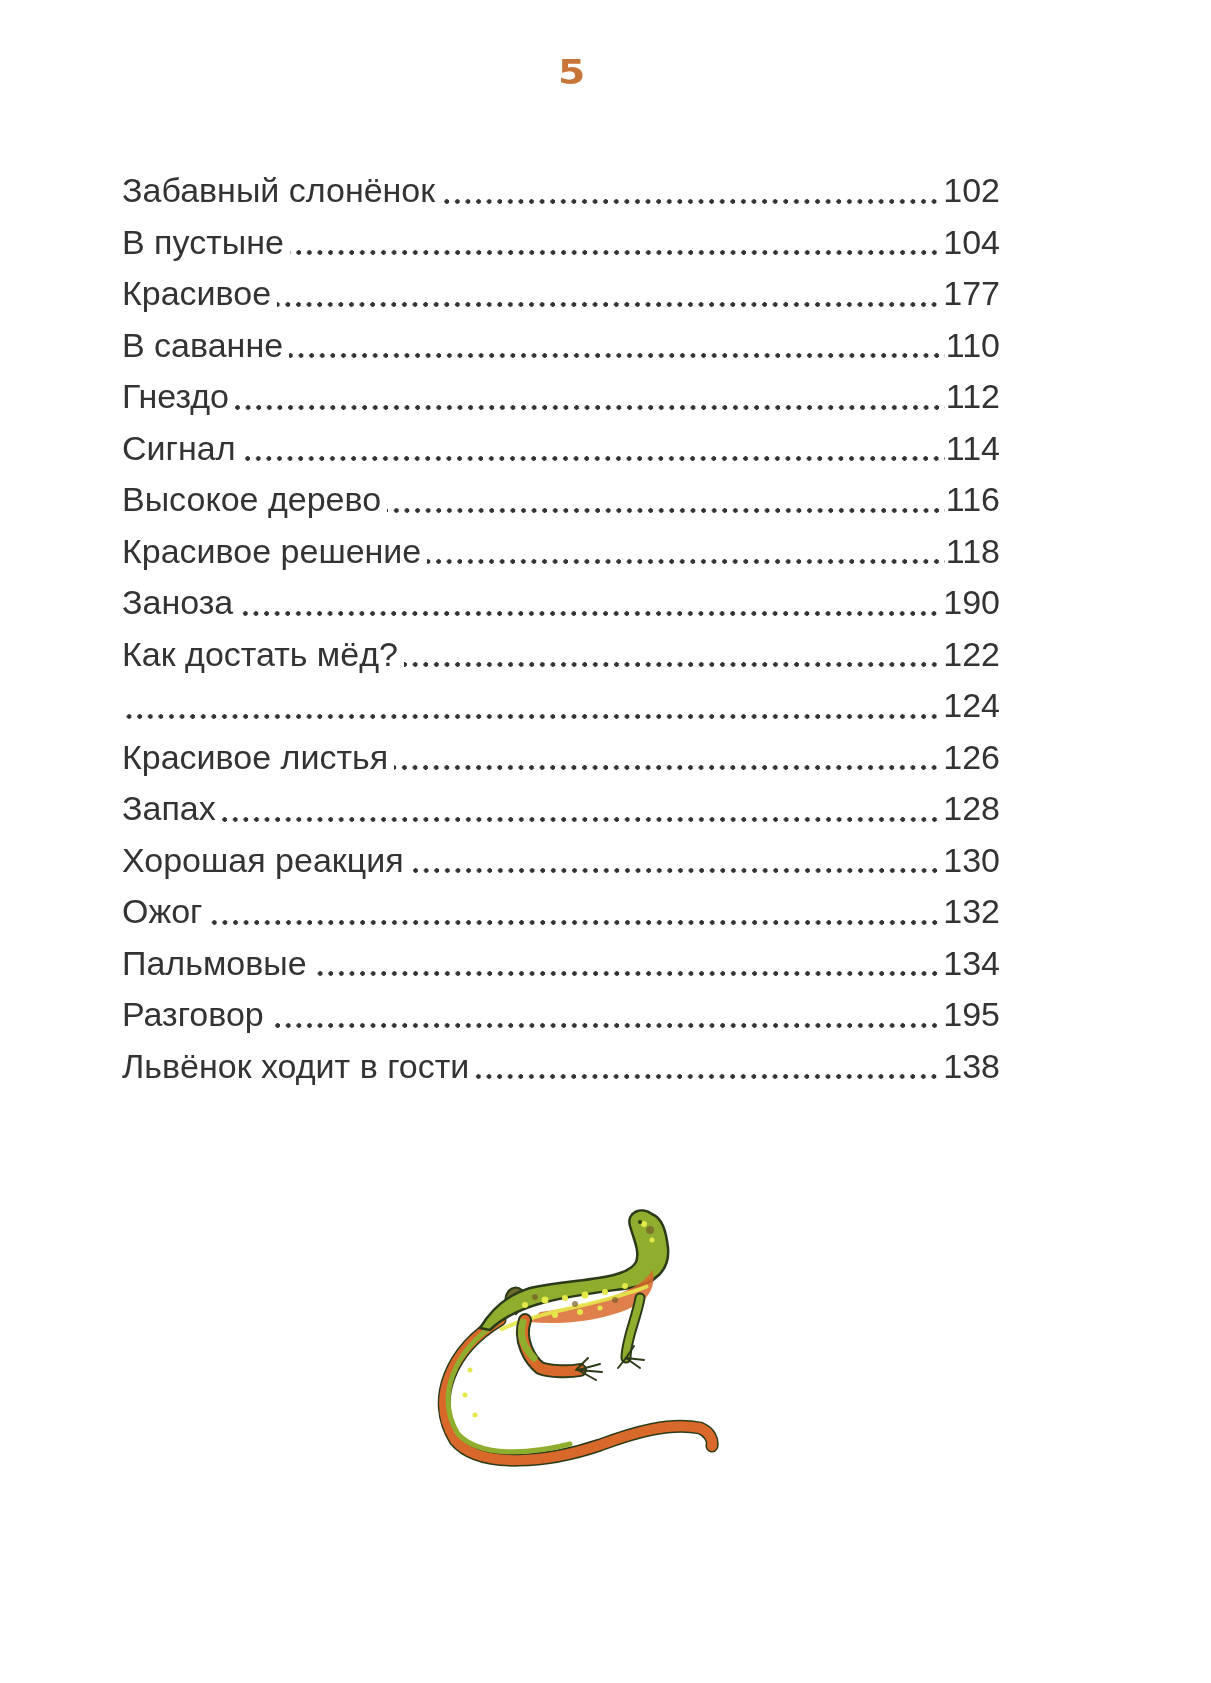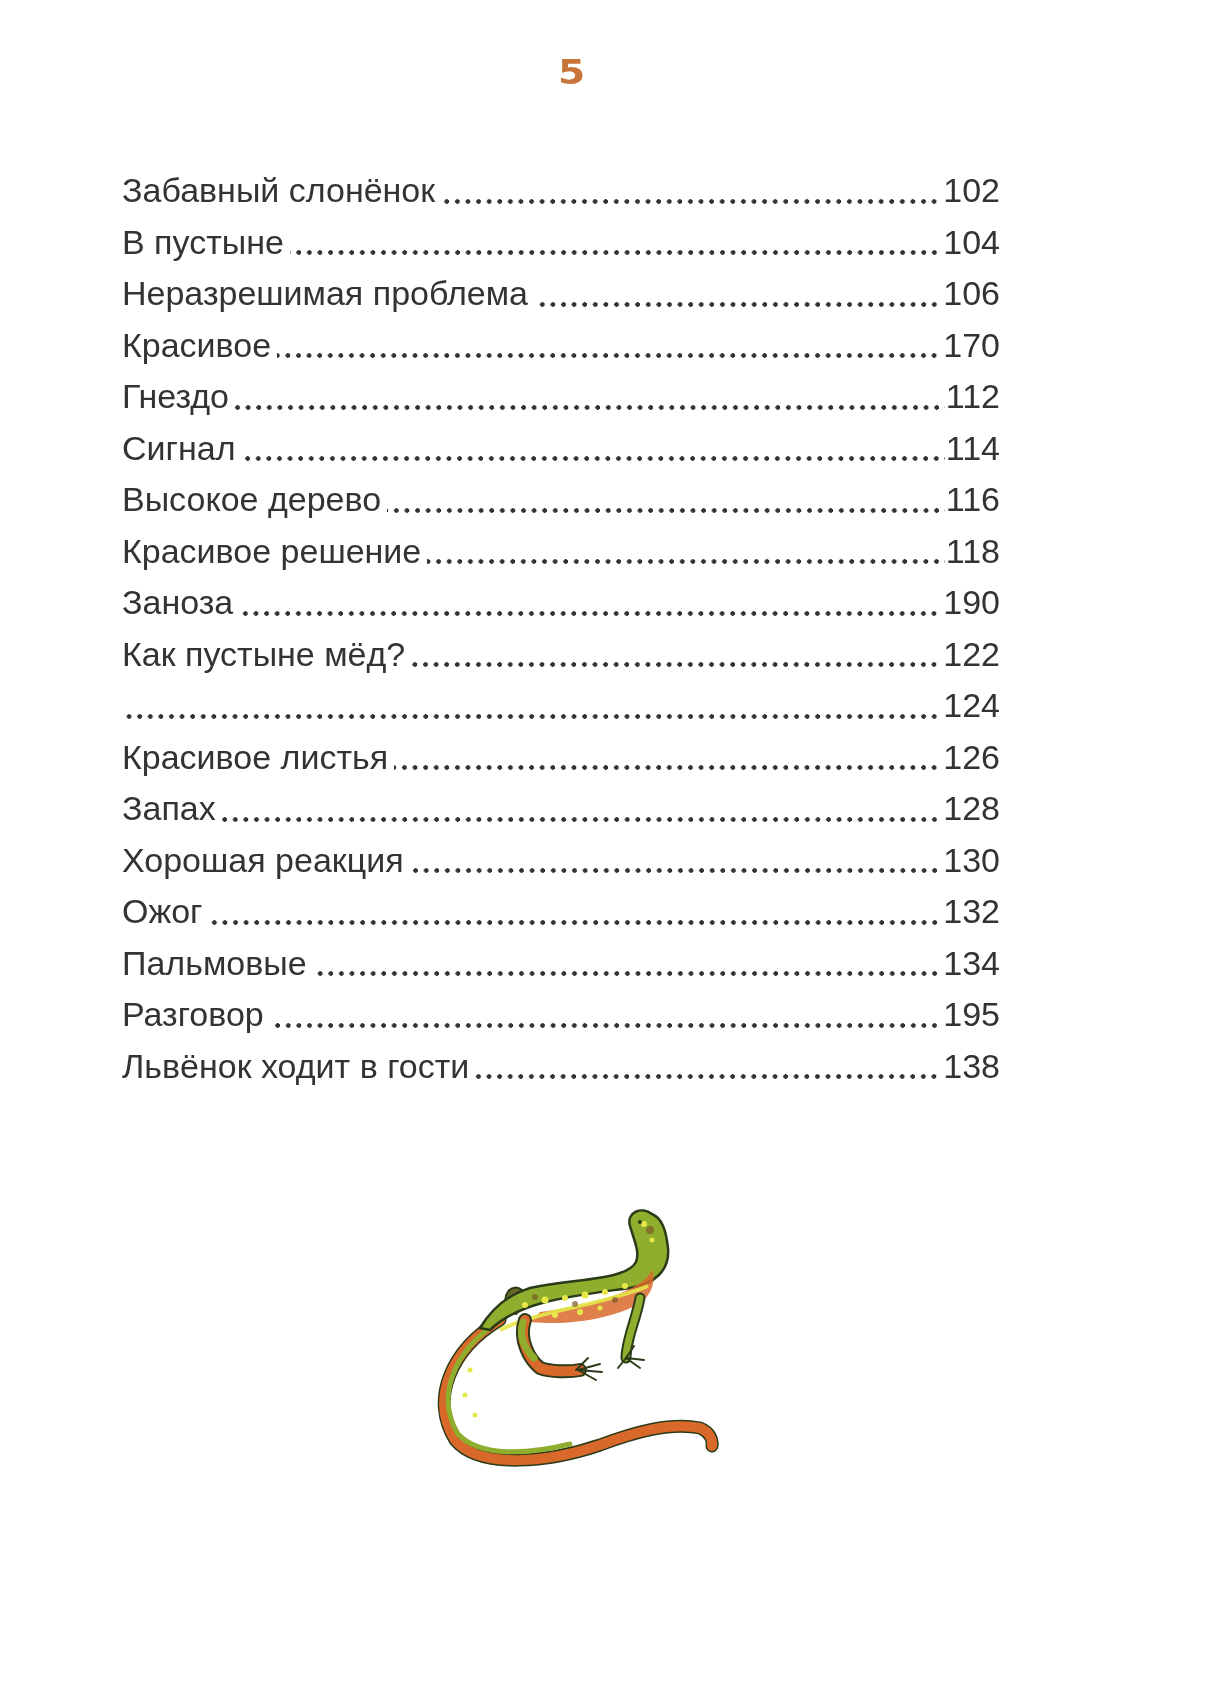--- a/index.html
+++ b/index.html
@@ -49,28 +49,28 @@
       <span class="toc-title">Забавный слонёнок</span>
       <span class="toc-leader"></span>
       <span class="toc-page">102</span>
     </li>
   <li class="toc-row">
       <span class="toc-title">В пустыне</span>
       <span class="toc-leader"></span>
       <span class="toc-page">104</span>
     </li>
   <li class="toc-row">
-      <span class="toc-title">Неразрешимая проблема</span>
-      <span class="toc-leader"></span>
-      <span class="toc-page">106</span>
-    </li>
-  <li class="toc-row">
       <span class="toc-title">Красивое</span>
       <span class="toc-leader"></span>
-      <span class="toc-page">170</span>
+      <span class="toc-page">177</span>
+    </li>
+  <li class="toc-row">
+      <span class="toc-title">В саванне</span>
+      <span class="toc-leader"></span>
+      <span class="toc-page">110</span>
     </li>
   <li class="toc-row">
       <span class="toc-title">Гнездо</span>
       <span class="toc-leader"></span>
       <span class="toc-page">112</span>
     </li>
   <li class="toc-row">
       <span class="toc-title">Сигнал</span>
       <span class="toc-leader"></span>
       <span class="toc-page">114</span>
@@ -84,21 +84,21 @@
       <span class="toc-title">Красивое решение</span>
       <span class="toc-leader"></span>
       <span class="toc-page">118</span>
     </li>
   <li class="toc-row">
       <span class="toc-title">Заноза</span>
       <span class="toc-leader"></span>
       <span class="toc-page">190</span>
     </li>
   <li class="toc-row">
-      <span class="toc-title">Как пустыне мёд?</span>
+      <span class="toc-title">Как достать мёд?</span>
       <span class="toc-leader"></span>
       <span class="toc-page">122</span>
     </li>
   <li class="toc-row">
       <span class="toc-leader"></span>
       <span class="toc-page">124</span>
     </li>
   <li class="toc-row">
       <span class="toc-title">Красивое листья</span>
       <span class="toc-leader"></span>

